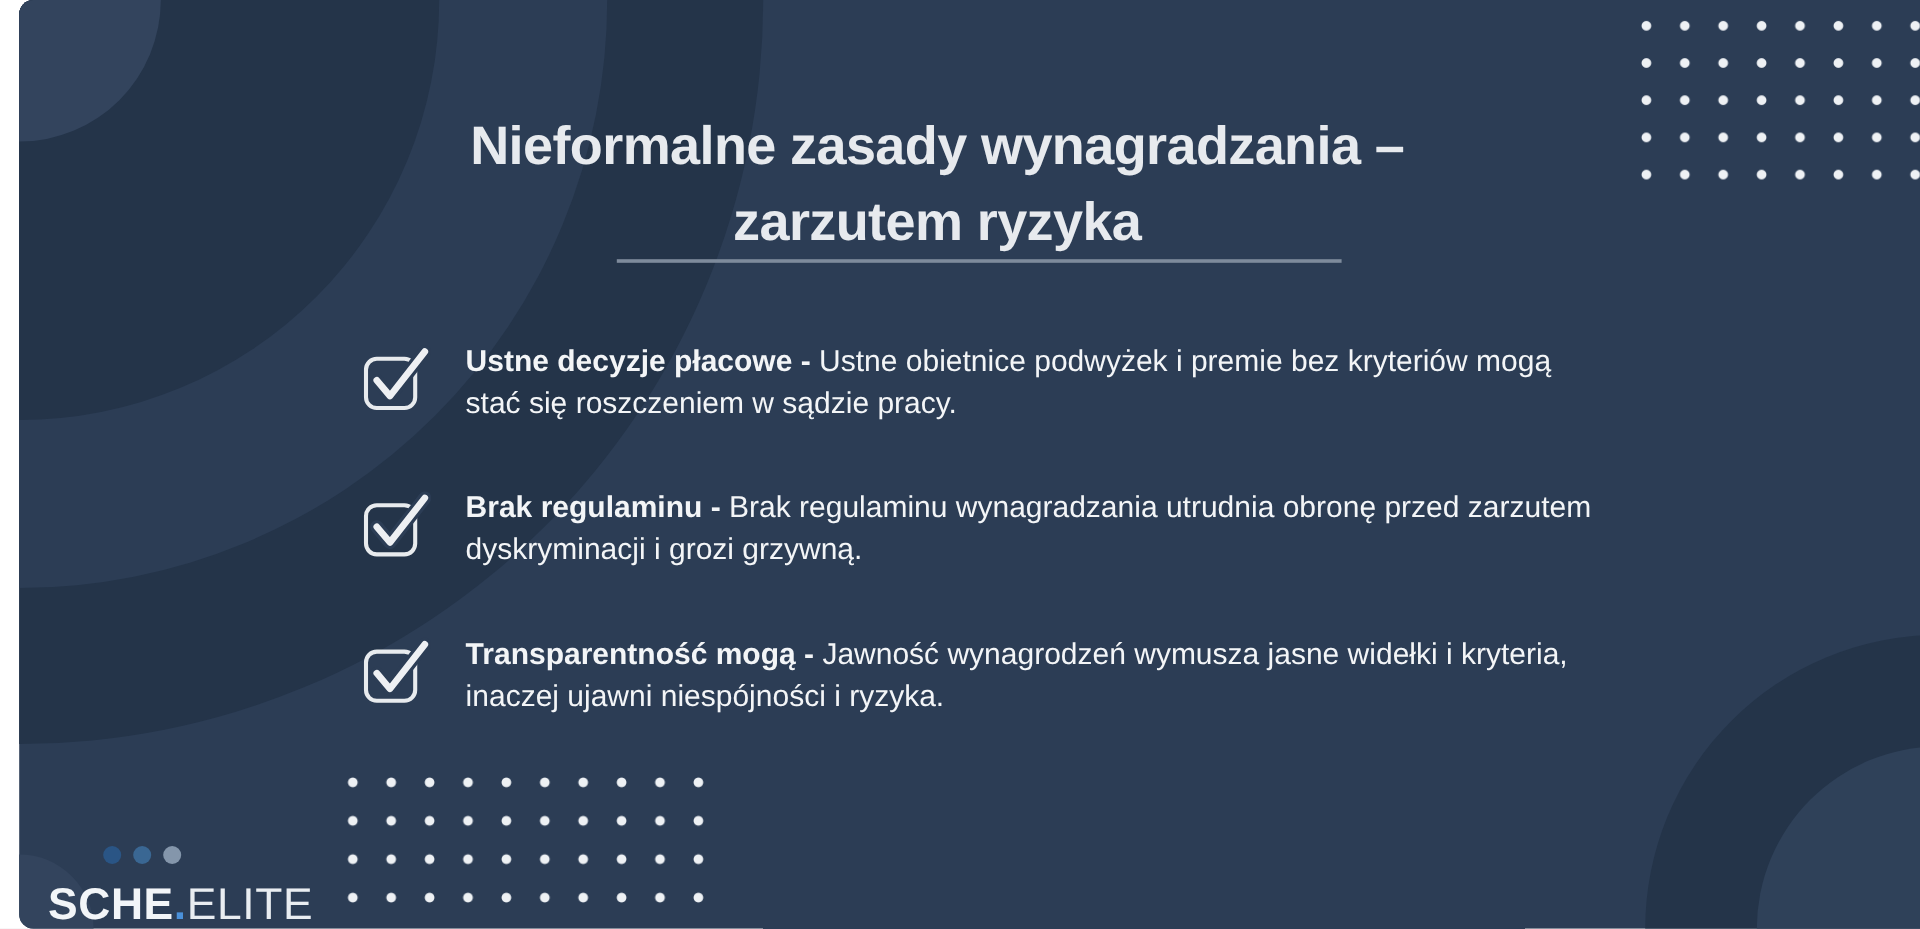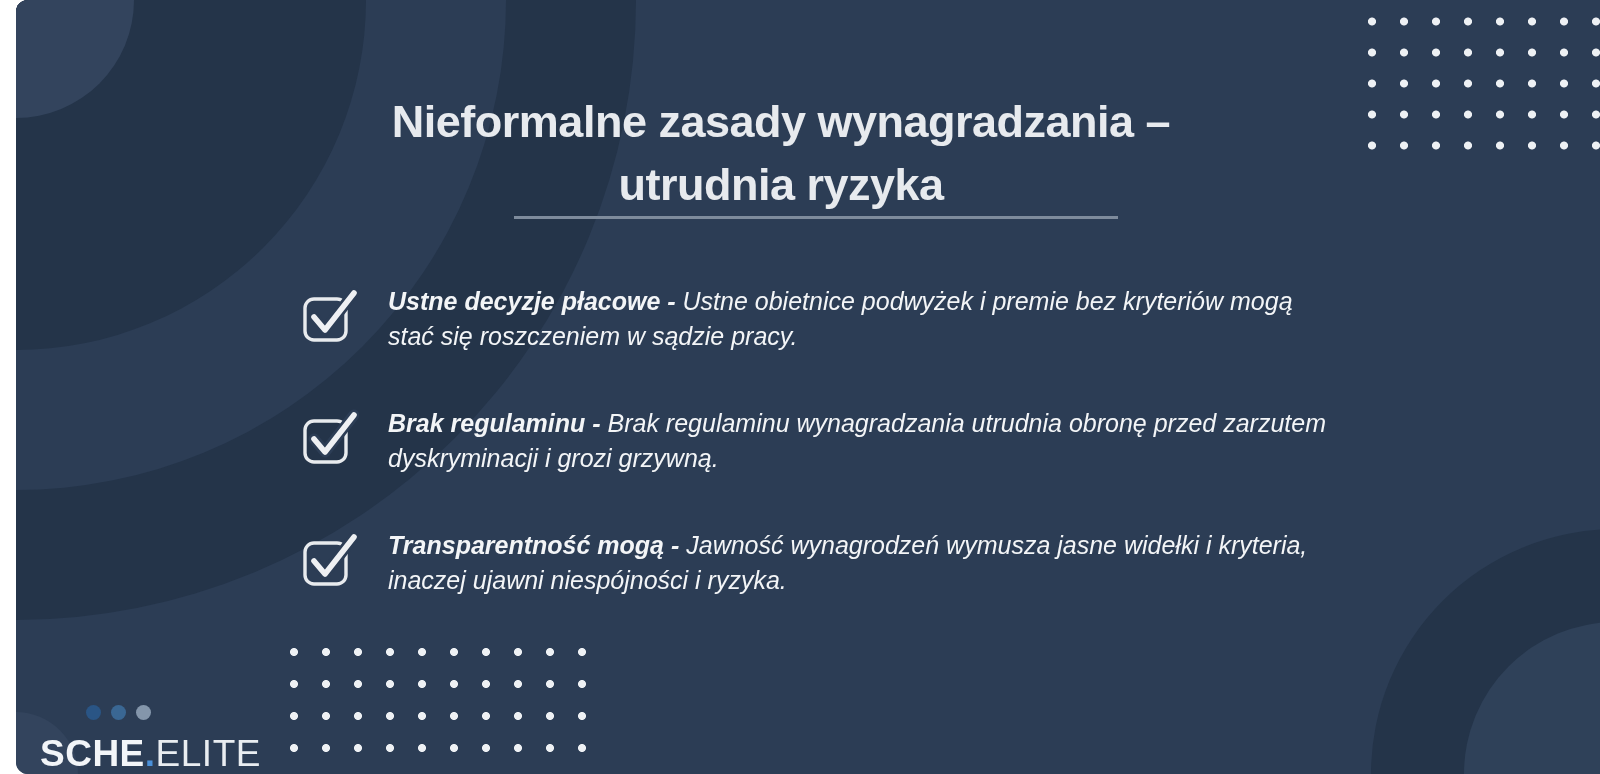--- a/index.html
+++ b/index.html
@@ -54,21 +54,20 @@
     height: 3px;
     background: #7e8b9c;
   }
   
   .bullet {
     position: absolute;
     left: 285px;
     width: 1080px;
     display: flex;
     gap: 29px;
-    font-style: italic;
   }
   .bullet-1 { top: 284px; }
   .bullet-2 { top: 406px; }
   .bullet-3 { top: 528px; }
   .check-icon { flex: 0 0 58px; width: 58px; height: 60px; }
   .bullet p {
     margin: 0;
     width: 955px;
     color: #f3f5f7;
     font-size: 25px;
@@ -104,21 +103,21 @@
   <div class="circle tl-inner-dark"></div>
   <div class="circle tl-corner-light"></div>
   <div class="circle br-outer-dark"></div>
   <div class="circle br-inner-light"></div>
   <div class="circle bl-corner-light"></div>
   <div class="dots dots-top-right"></div>
   <div class="dots dots-bottom-left"></div>
 
   <h1 class="title">
     <span>Nieformalne zasady wynagradzania –</span><br>
-    <span>utrudnia ryzyka</span>
+    <span>zarzutem ryzyka</span>
   </h1>
   <div class="title-underline"></div>
 
   <div class="bullet bullet-1">
     <svg class="check-icon" viewBox="0 0 58 60" fill="none">
       <rect x="4" y="15" width="41" height="41" rx="9" stroke="#e8ebee" stroke-width="3.4"></rect>
       <path d="M13 33 L24 46 L53 9" stroke="#2c3d55" stroke-width="11" stroke-linecap="round" stroke-linejoin="round"></path>
       <path d="M13 33 L24 46 L53 9" stroke="#eef0f3" stroke-width="5.6" stroke-linecap="round" stroke-linejoin="round"></path>
     </svg>
     <p><b>Ustne decyzje płacowe -</b> <span>Ustne obietnice podwyżek i premie bez kryteriów mogą stać się roszczeniem w sądzie pracy.</span></p>

